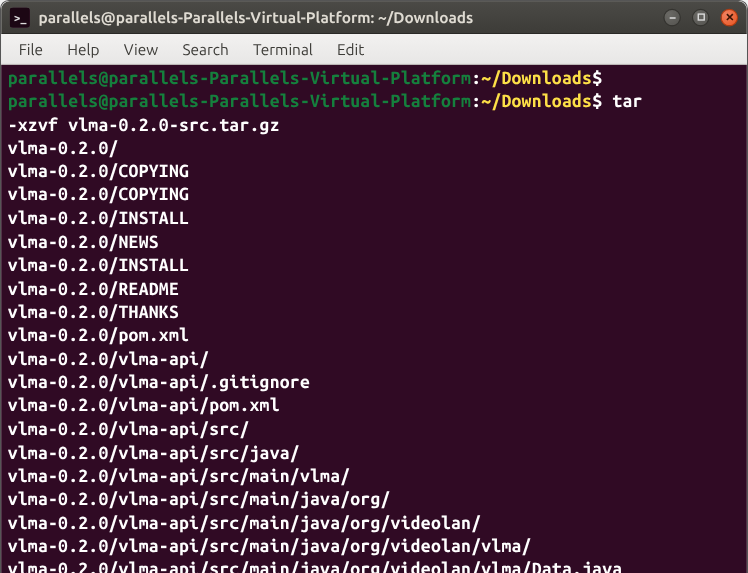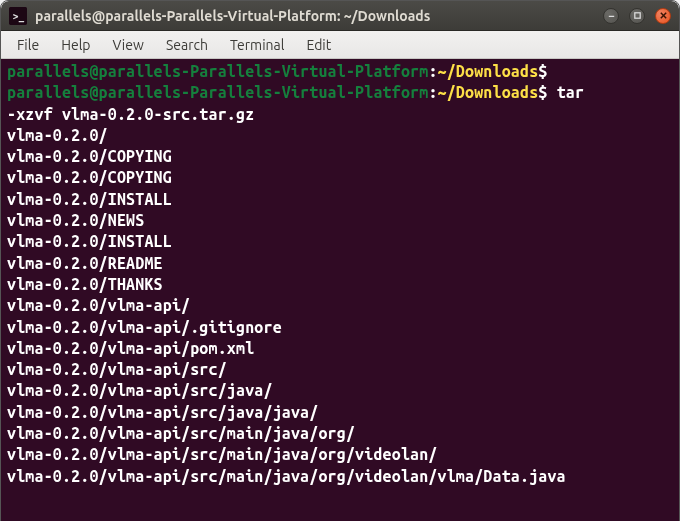--- a/index.html
+++ b/index.html
@@ -106,22 +106,24 @@
     <div class="line"><span class="prompt-user">parallels@parallels-Parallels-Virtual-Platform</span><span>:</span><span class="prompt-path">~/Downloads</span><span>$</span><span> tar</span></div>
     <div class="line">-xzvf vlma-0.2.0-src.tar.gz</div>
     <div class="line">vlma-0.2.0/</div>
     <div class="line">vlma-0.2.0/COPYING</div>
     <div class="line">vlma-0.2.0/COPYING</div>
     <div class="line">vlma-0.2.0/INSTALL</div>
     <div class="line">vlma-0.2.0/NEWS</div>
     <div class="line">vlma-0.2.0/INSTALL</div>
     <div class="line">vlma-0.2.0/README</div>
     <div class="line">vlma-0.2.0/THANKS</div>
+    <div class="line">vlma-0.2.0/pom.xml</div>
     <div class="line">vlma-0.2.0/vlma-api/</div>
     <div class="line">vlma-0.2.0/vlma-api/.gitignore</div>
     <div class="line">vlma-0.2.0/vlma-api/pom.xml</div>
     <div class="line">vlma-0.2.0/vlma-api/src/</div>
     <div class="line">vlma-0.2.0/vlma-api/src/java/</div>
-    <div class="line">vlma-0.2.0/vlma-api/src/java/java/</div>
+    <div class="line">vlma-0.2.0/vlma-api/src/main/vlma/</div>
     <div class="line">vlma-0.2.0/vlma-api/src/main/java/org/</div>
     <div class="line">vlma-0.2.0/vlma-api/src/main/java/org/videolan/</div>
+    <div class="line">vlma-0.2.0/vlma-api/src/main/java/org/videolan/vlma/</div>
     <div class="line">vlma-0.2.0/vlma-api/src/main/java/org/videolan/vlma/Data.java</div>
   </div>
 
 </body></html>

